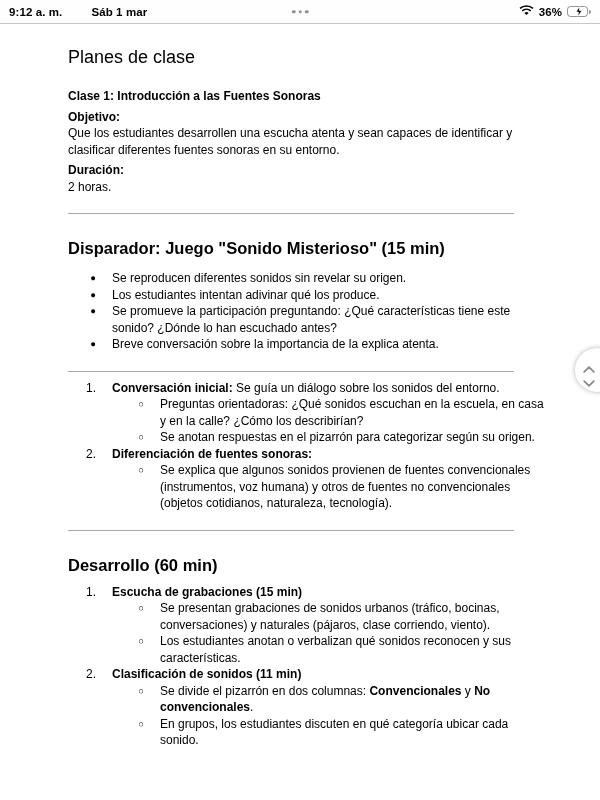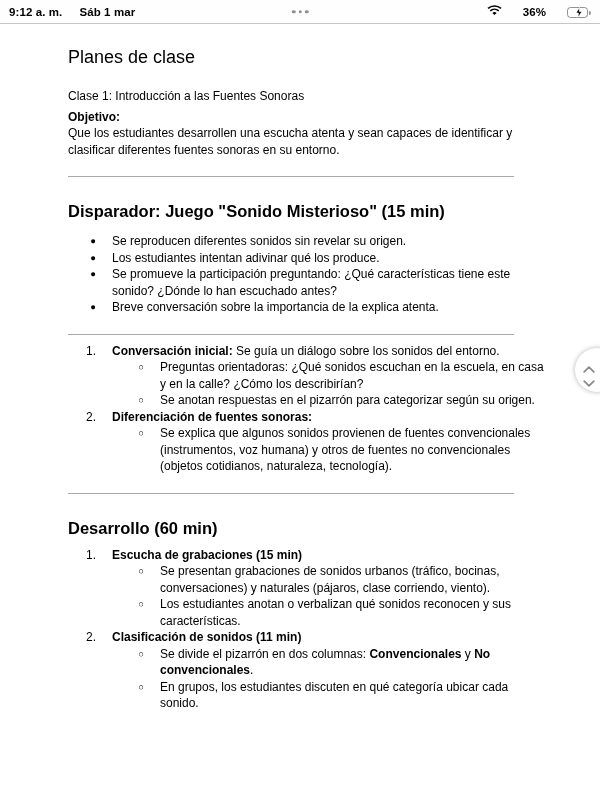--- a/index.html
+++ b/index.html
@@ -1,34 +1,34 @@
 <!DOCTYPE html>
 <html><head>
 <meta charset="utf-8">
 <style>
   html,body{margin:0;padding:0;width:600px;height:800px;overflow:hidden;background:#fff;
     font-family:"Liberation Sans","DejaVu Sans",sans-serif;color:#000;}
   
   .statusbar{height:23px;display:flex;align-items:center;justify-content:space-between;
     padding:0 9px 0 9px;border-bottom:1px solid #c6c6c6;background:#fefefe;
     font-size:11.5px;font-weight:600;letter-spacing:.1px;position:relative;}
-  .sb-left{display:flex;align-items:flex-end;gap:17px;}
-  .sb-right{display:flex;align-items:flex-end;gap:21px;}
+  .sb-left{display:flex;align-items:flex-end;gap:29px;}
+  .sb-right{display:flex;align-items:center;gap:5px;}
   .handle{position:absolute;left:50%;top:50%;transform:translate(-50%,-50%);display:flex;gap:3px;}
   .handle i{width:3.5px;height:3.5px;border-radius:50%;background:#8f8f8f;display:block;}
   .batt{display:flex;align-items:center;position:relative;}
   .batt-body{width:21px;height:11px;border:1px solid rgba(0,0,0,.42);border-radius:3.5px;
     padding:1px;box-sizing:border-box;position:relative;}
   .batt-fill{height:100%;border-radius:1.5px;}
   .batt-nub{width:2px;height:4px;background:rgba(0,0,0,.42);border-radius:0 2px 2px 0;margin-left:1px;}
   .bolt{position:absolute;left:7px;top:-1px;}
   
   .page{padding:0 56px 0 68px;}
   .doc-title{font-size:18px;line-height:32px;font-weight:400;margin-top:17px;}
-  .subtitle{font-size:12px;line-height:16.5px;font-weight:400;margin-top:15px;}
+  .subtitle{font-size:12px;line-height:16.5px;font-weight:700;margin-top:15px;}
   .para{margin-top:4px;font-size:12px;line-height:16.5px;}
   .b{font-weight:700;}
   hr.rule{border:none;height:1px;background:#a9a9a9;width:446px;margin:18px 0 0 0;}
   h2.h{font-size:16.5px;line-height:21px;font-weight:700;margin:24px 0 0 0;}
   .list{margin-top:11px;font-size:12px;line-height:16.5px;}
   .list.tight{margin-top:8px;}
   .li{display:flex;}
   .mk{flex:0 0 44px;box-sizing:border-box;text-align:right;padding-right:16px;}
   .mk.dot{font-size:9.5px;}
   .mk.circ{font-size:9px;}
@@ -80,20 +80,24 @@
 
   <div class="doc-title">Planes de clase</div>
 
   <div class="subtitle">Clase 1: Introducción a las Fuentes Sonoras</div>
 
   <div class="para">
     <div class="b">Objetivo:</div>
     <div>Que los estudiantes desarrollen una escucha atenta y sean capaces de identificar y clasificar diferentes fuentes sonoras en su entorno.</div>
   </div>
 
+  <div class="para">
+    <div class="b">Duración:</div>
+    <div>2 horas.</div>
+  </div>
 
   <hr class="rule">
 
   <h2 class="h">Disparador: Juego "Sonido Misterioso" (15 min)</h2>
   <div class="list">
     <div class="li">
       <span class="mk dot">●</span>
       <div class="txt">Se reproducen diferentes sonidos sin revelar su origen.</div>
     </div>
     <div class="li">

